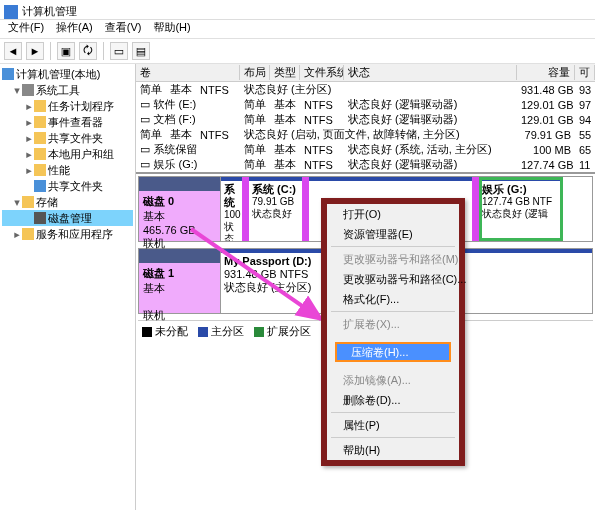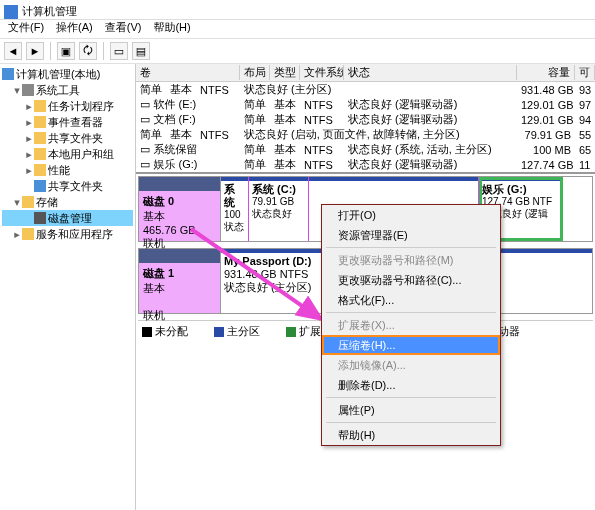--- a/index.html
+++ b/index.html
@@ -29,31 +29,31 @@
 .c-vol{width:104px}.c-lay{width:30px}.c-typ{width:30px}.c-fs{width:44px}.c-st{flex:1}.c-cap{width:58px;text-align:right}.c-pct{width:20px}
 .vlist-body{height:90px}
 .vrow{display:flex;height:15px;align-items:center}
 .vrow>div{padding:0 4px;overflow:hidden;white-space:nowrap}
 .graphical{flex:1;overflow:hidden;padding:2px 2px 0 2px;position:relative}
 .diskrow{display:flex;border:1px solid #999;margin-bottom:6px;background:#fff}
 .diskhead{width:82px;border-right:1px solid #999;padding:4px;background:#f0abfc}
 .dh-top{height:14px;background:#4a5a8a;margin:-4px -4px 3px -4px}
 .dh-top.cd{background:#888}
 .parts{display:flex;flex:1}
-.part{border-right:1px solid #d946ef;padding:3px;overflow:hidden;font-size:10px;line-height:12px}
+.part{border-right:7px solid #d946ef;padding:3px;overflow:hidden;font-size:10px;line-height:12px}
 .part:last-child{border-right:none}
 .part .bar{height:4px;background:#2a4aa8;margin:-3px -3px 2px -3px}
 .part.sel{outline:3px solid #3eb657;outline-offset:-3px}
 .part.sel .bar{background:#2a4aa8}
-.legend{display:flex;gap:26px;padding:3px 4px;border-top:1px solid #ccc;align-items:center}
+.legend{display:flex;gap:10px;padding:3px 4px;border-top:1px solid #ccc;align-items:center}
 .sw{width:10px;height:10px;display:inline-block;margin-right:3px;vertical-align:middle}
-.ctx{position:absolute;left:321px;top:204px;width:180px;background:#f0f0f0;border:1px solid #7f1d1d;box-shadow:2px 2px 4px rgba(0,0,0,.3);z-index:20}
+.ctx{position:absolute;left:321px;top:198px;width:144px;background:#f0f0f0;border:6px solid #7f1d1d;box-shadow:2px 2px 4px rgba(0,0,0,.3);z-index:20}
 .ctx-item{height:20px;display:flex;align-items:center;padding:0 16px;white-space:nowrap}
 .ctx-item.dis{color:#888}
-.ctx-item.hi{background:#4a90ff;border:2px solid #ff8c1a;color:#fff;margin:0;padding:0 14px}
+.ctx-item.hi{background:#4a90ff;border:2px solid #ff8c1a;color:#fff;margin:8px;padding:0 14px}
 .ctx-sep{height:1px;background:#ccc;margin:2px 4px}
 .arrow{position:absolute;left:186px;top:224px;z-index:15;pointer-events:none}
 </style>
 </head>
 <body>
 
 <div class="titlebar">
   <span class="ico"></span>
   <span>计算机管理</span>
 </div>

